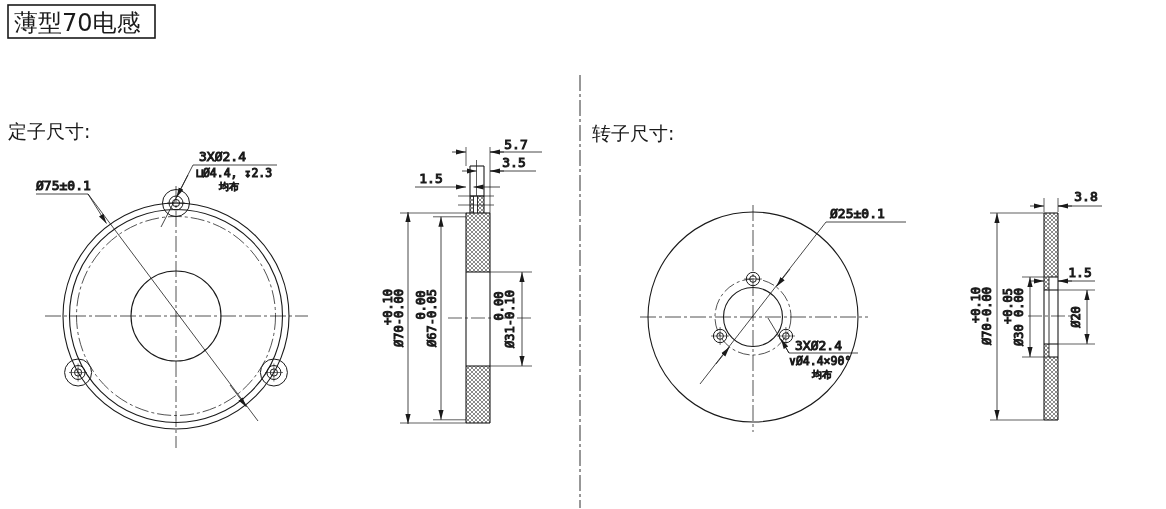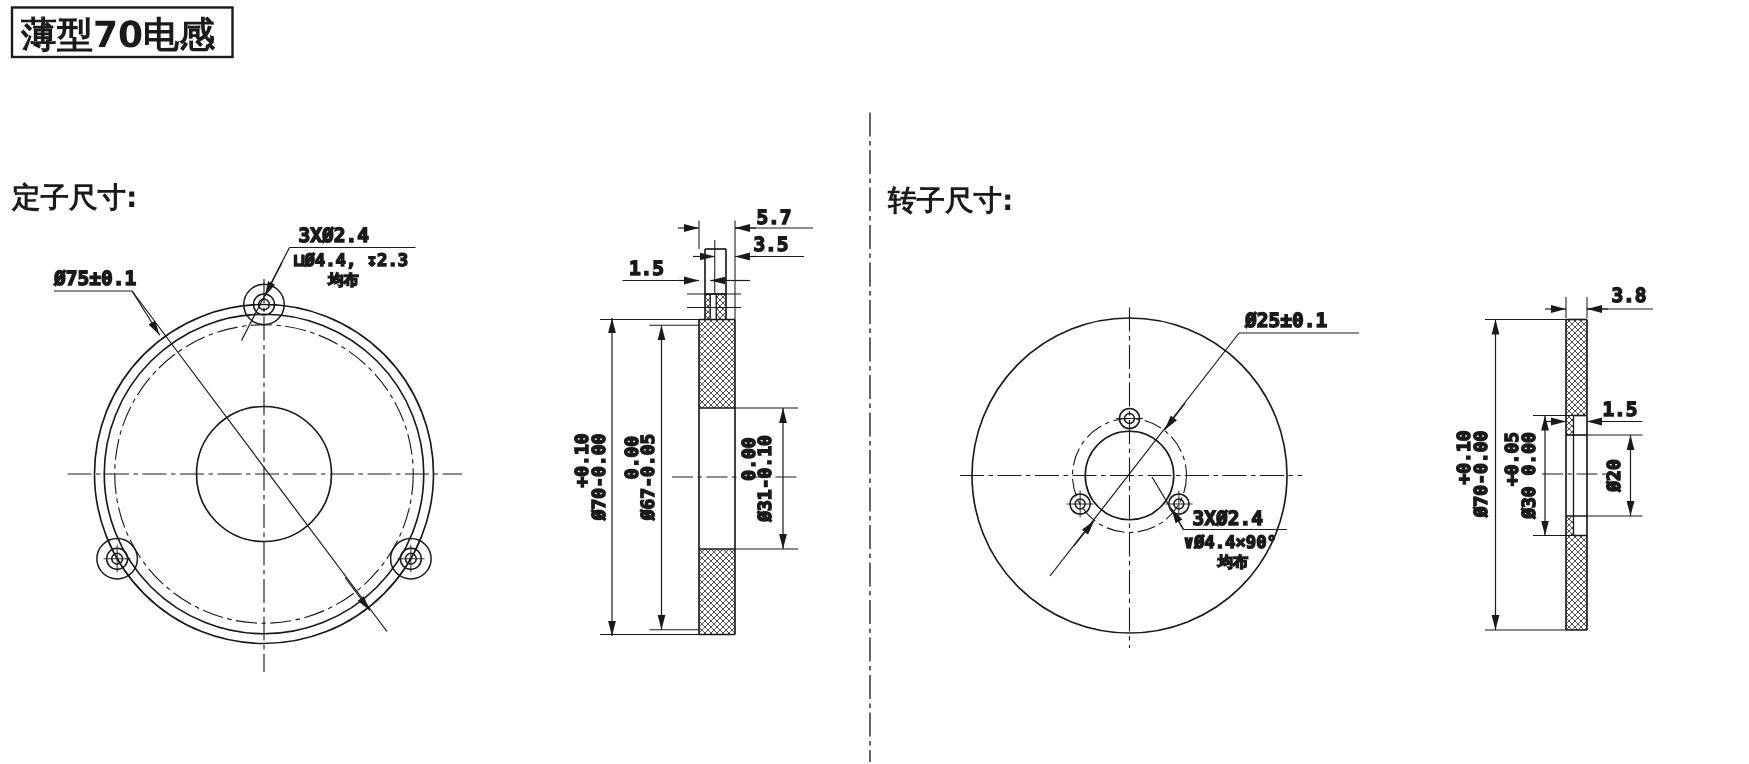--- a/index.html
+++ b/index.html
@@ -1,17 +1,17 @@
 <!DOCTYPE html>
 <html><head>
 <meta charset="utf-8">
 <style>
   html,body{margin:0;padding:0;background:#fff;}
   .stage{position:relative;width:1166px;height:509px;background:#ffffff;overflow:hidden;
-         font-family:"DejaVu Sans",sans-serif;font-weight:bold;}
+         font-family:"DejaVu Sans",sans-serif;}
   svg{position:absolute;left:0;top:0;}
   svg text{fill:#1a1a1a;}
   .dim{font-family:"DejaVu Sans Mono",monospace;font-size:13px;}
   .dimsm{font-family:"DejaVu Sans Mono",monospace;font-size:11.5px;}
   .dimrot{font-family:"DejaVu Sans Mono",monospace;font-size:12px;}
   .cjk-title{font-family:"DejaVu Sans",sans-serif;font-size:24px;}
   .cjk-label{font-family:"DejaVu Sans",sans-serif;font-size:19px;}
   .cjk-small{font-family:"DejaVu Sans",sans-serif;font-size:10px;}
 </style>
 </head>

